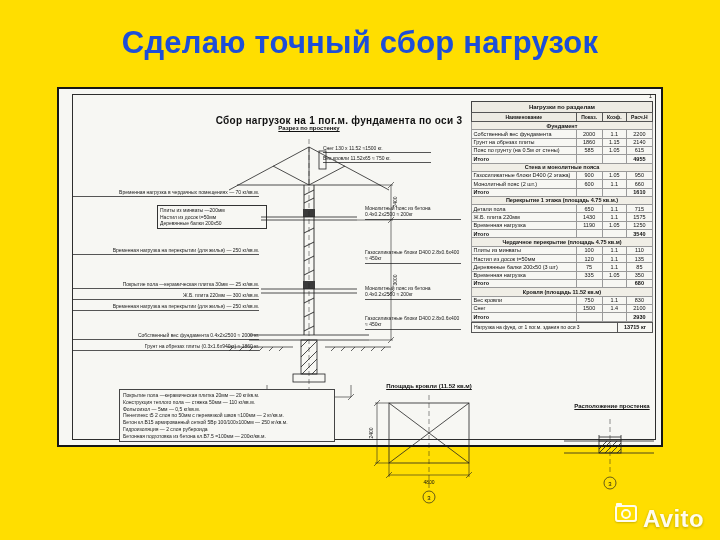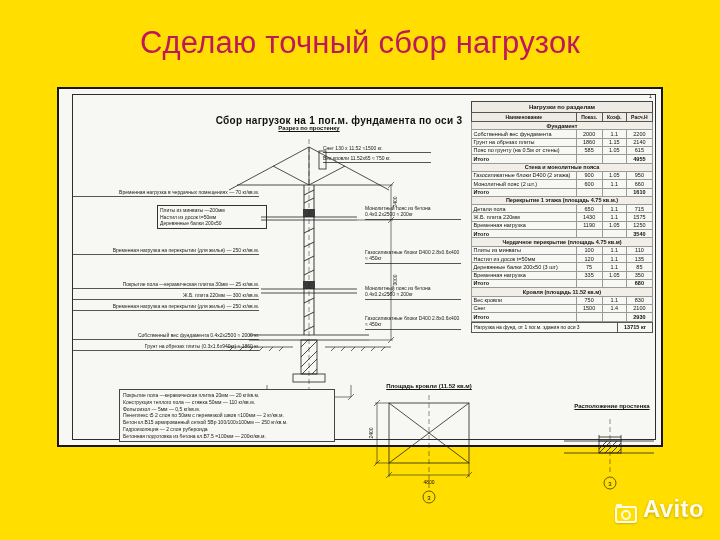--- a/index.html
+++ b/index.html
@@ -1,18 +1,18 @@
 <!DOCTYPE html>
 <html><head>
 <meta charset="utf-8">
 <style>
   html,body{margin:0;padding:0}
   body{width:720px;height:540px;background:#ffde00;font-family:"Liberation Sans",sans-serif;overflow:hidden;position:relative}
   .banner{height:86px;display:flex;align-items:center;justify-content:center}
-  .banner h1{margin:0;font-size:31px;font-weight:normal;color:#be185d;letter-spacing:.2px}
+  .banner h1{margin:0;font-size:31px;font-weight:bold;color:#1d4ed8;letter-spacing:.2px}
   .sheet{position:absolute;left:57px;top:87px;width:606px;height:360px;background:#f7f7f3;border:2px solid #161616;box-sizing:border-box}
   .frame{position:absolute;left:13px;top:5px;right:5px;bottom:5px;border:1px solid #2d2d2d;pointer-events:none}
   .sheet-title{position:absolute;left:100px;top:26px;width:360px;text-align:center;font-weight:bold;font-size:10px;color:#111;letter-spacing:.3px}
   .pageno{position:absolute;right:9px;top:4px;font-size:6px;color:#222}
   .dtitle{position:absolute;text-align:center;font-weight:bold;font-size:6px;color:#111;text-decoration:underline}
   .a{position:absolute;font-size:5px;line-height:1.25;color:#1a1a1a}
   .al{left:14px;width:186px;text-align:right}
   .ar{left:306px;width:96px;text-align:left}
   .u{border-bottom:1px solid #555;padding-bottom:1px}
   .ann-box{position:absolute;left:98px;top:116px;width:104px;border:1px solid #333;padding:1px 2px;font-size:5px;line-height:1.3;color:#1a1a1a;background:#f7f7f3}
@@ -24,21 +24,21 @@
   table.load th{border:1px solid #555;background:#edebe3;font-size:5px;padding:1px 0;font-weight:bold}
   table.load td{border:1px solid #9a9a9a;padding:.5px 1.5px;line-height:1.15;overflow:hidden;white-space:nowrap}
   table.load td.c{text-align:center}
   table.load td.g{text-align:center;font-weight:bold;background:#f0eee6}
   table.load tr.sub td{font-weight:bold}
   .tfoot{display:flex;border:1px solid #555;align-items:center}
   .tfoot .fl{flex:1;font-size:5px;padding:1.5px 2px;color:#111}
   .tfoot .fv{width:34px;text-align:center;font-weight:bold;font-size:5.5px;border-left:1px solid #555;padding:1.5px 0;color:#111}
   svg{position:absolute;overflow:visible}
   svg text{font-family:"Liberation Sans",sans-serif;fill:#111}
-  .wm{position:absolute;right:16px;bottom:17px;display:flex;align-items:flex-end;gap:6px;opacity:.93}
+  .wm{position:absolute;right:16px;bottom:7px;display:flex;align-items:flex-start;gap:6px;opacity:.93}
   .cam{width:18px;height:13px;border:2px solid #fff;border-radius:3px;position:relative;box-shadow:0 1px 2px rgba(0,0,0,.22)}
   .cam::before{content:"";position:absolute;left:4px;top:1.5px;width:6px;height:6px;border:2px solid #fff;border-radius:50%}
   .cam::after{content:"";position:absolute;left:-1px;top:-4px;width:6px;height:3px;background:#fff;border-radius:1px}
   .wm span{font-size:24px;font-weight:bold;color:#fff;text-shadow:0 1px 3px rgba(0,0,0,.3);letter-spacing:.4px}
 </style>
 </head>
 <body>
 
 <div class="banner">
   <h1>Сделаю точный сбор нагрузок</h1>

